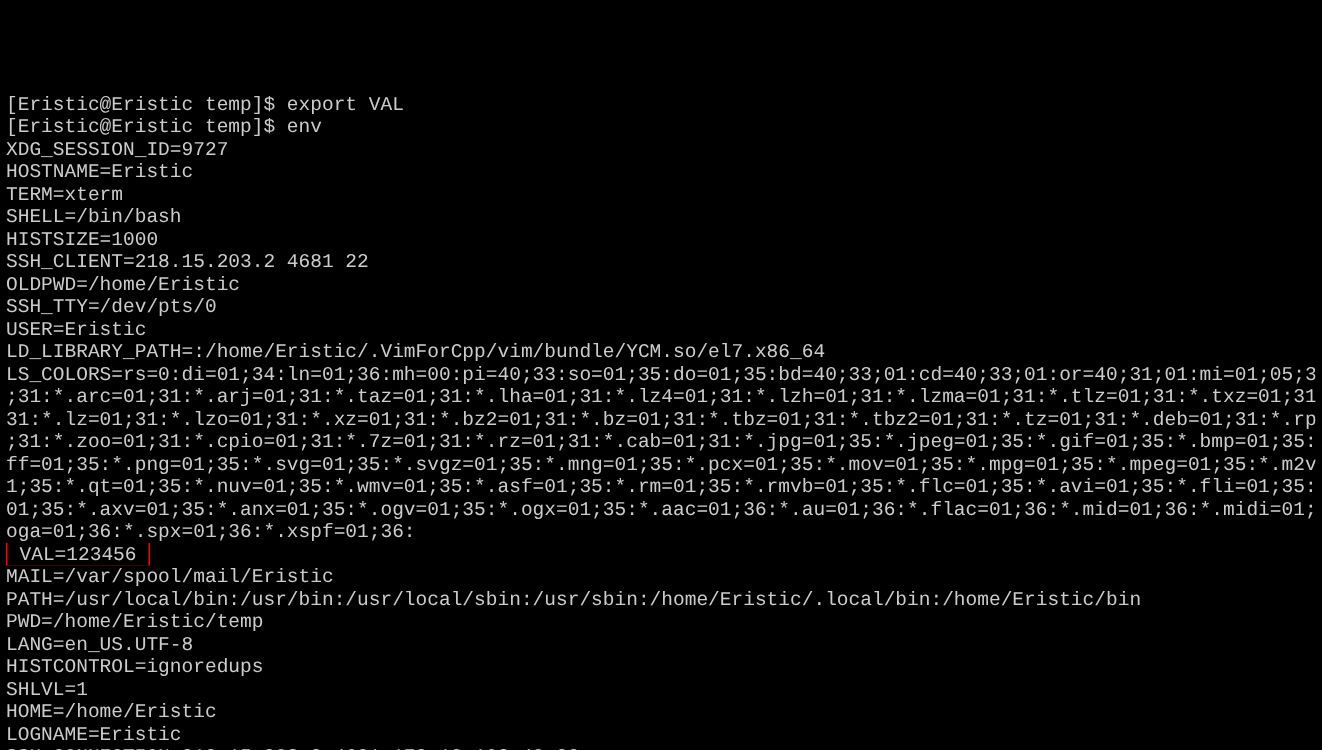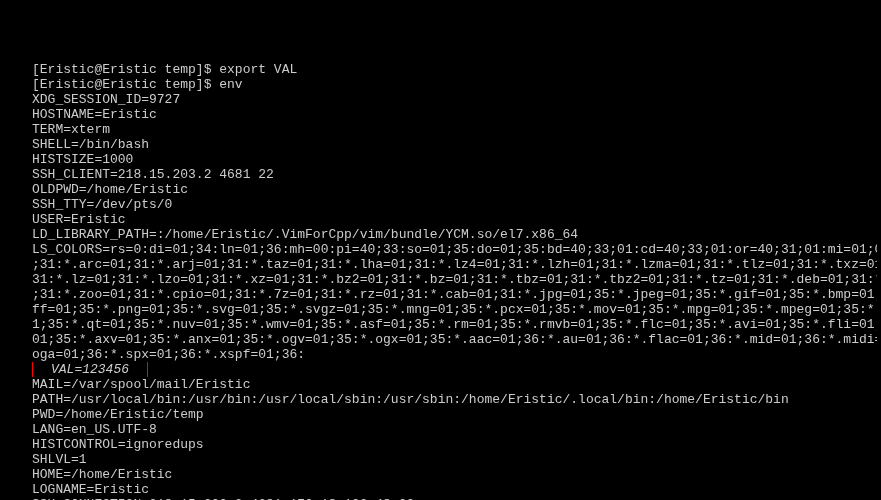--- a/index.html
+++ b/index.html
@@ -15,29 +15,27 @@
       width: 881px;
       height: 500px;
     }
     .terminal {
       padding: 2px 4px;
     }
     .line {
       display: block;
       white-space: pre;
       overflow: hidden;
-      margin-left: 28px;
     }
     .highlight {
       border: 1px solid #ff0000;
       display: inline-block;
-      padding: 0 18px;
+      padding: 0 8px;
       margin-top: -1px;
       margin-bottom: -1px;
-      font-style: italic;
     }
   </style>
 </head>
 <body>
 
 
 
 <div class="terminal" id="terminal"><span class="line">[Eristic@Eristic temp]$ export VAL</span><span class="line">[Eristic@Eristic temp]$ env</span><span class="line">XDG_SESSION_ID=9727</span><span class="line">HOSTNAME=Eristic</span><span class="line">TERM=xterm</span><span class="line">SHELL=/bin/bash</span><span class="line">HISTSIZE=1000</span><span class="line">SSH_CLIENT=218.15.203.2 4681 22</span><span class="line">OLDPWD=/home/Eristic</span><span class="line">SSH_TTY=/dev/pts/0</span><span class="line">USER=Eristic</span><span class="line">LD_LIBRARY_PATH=:/home/Eristic/.VimForCpp/vim/bundle/YCM.so/el7.x86_64</span><span class="line">LS_COLORS=rs=0:di=01;34:ln=01;36:mh=00:pi=40;33:so=01;35:do=01;35:bd=40;33;01:cd=40;33;01:or=40;31;01:mi=01;05;37;41:su=37;41</span><span class="line">;31:*.arc=01;31:*.arj=01;31:*.taz=01;31:*.lha=01;31:*.lz4=01;31:*.lzh=01;31:*.lzma=01;31:*.tlz=01;31:*.txz=01;31:*.tzo=01;31:*</span><span class="line">31:*.lz=01;31:*.lzo=01;31:*.xz=01;31:*.bz2=01;31:*.bz=01;31:*.tbz=01;31:*.tbz2=01;31:*.tz=01;31:*.deb=01;31:*.rpm=01;31:*.jar=</span><span class="line">;31:*.zoo=01;31:*.cpio=01;31:*.7z=01;31:*.rz=01;31:*.cab=01;31:*.jpg=01;35:*.jpeg=01;35:*.gif=01;35:*.bmp=01;35:*.pbm=01;35:*</span><span class="line">ff=01;35:*.png=01;35:*.svg=01;35:*.svgz=01;35:*.mng=01;35:*.pcx=01;35:*.mov=01;35:*.mpg=01;35:*.mpeg=01;35:*.m2v=01;35:*.mkv=0</span><span class="line">1;35:*.qt=01;35:*.nuv=01;35:*.wmv=01;35:*.asf=01;35:*.rm=01;35:*.rmvb=01;35:*.flc=01;35:*.avi=01;35:*.fli=01;35:*.flv=01;35:*</span><span class="line">01;35:*.axv=01;35:*.anx=01;35:*.ogv=01;35:*.ogx=01;35:*.aac=01;36:*.au=01;36:*.flac=01;36:*.mid=01;36:*.midi=01;36:*.mka=01;36</span><span class="line">oga=01;36:*.spx=01;36:*.xspf=01;36:</span><span class="line"><span class="highlight">VAL=123456</span></span><span class="line">MAIL=/var/spool/mail/Eristic</span><span class="line">PATH=/usr/local/bin:/usr/bin:/usr/local/sbin:/usr/sbin:/home/Eristic/.local/bin:/home/Eristic/bin</span><span class="line">PWD=/home/Eristic/temp</span><span class="line">LANG=en_US.UTF-8</span><span class="line">HISTCONTROL=ignoredups</span><span class="line">SHLVL=1</span><span class="line">HOME=/home/Eristic</span><span class="line">LOGNAME=Eristic</span><span class="line">SSH_CONNECTION=218.15.203.2 4681 172.18.103.48 22</span></div>
 
 

